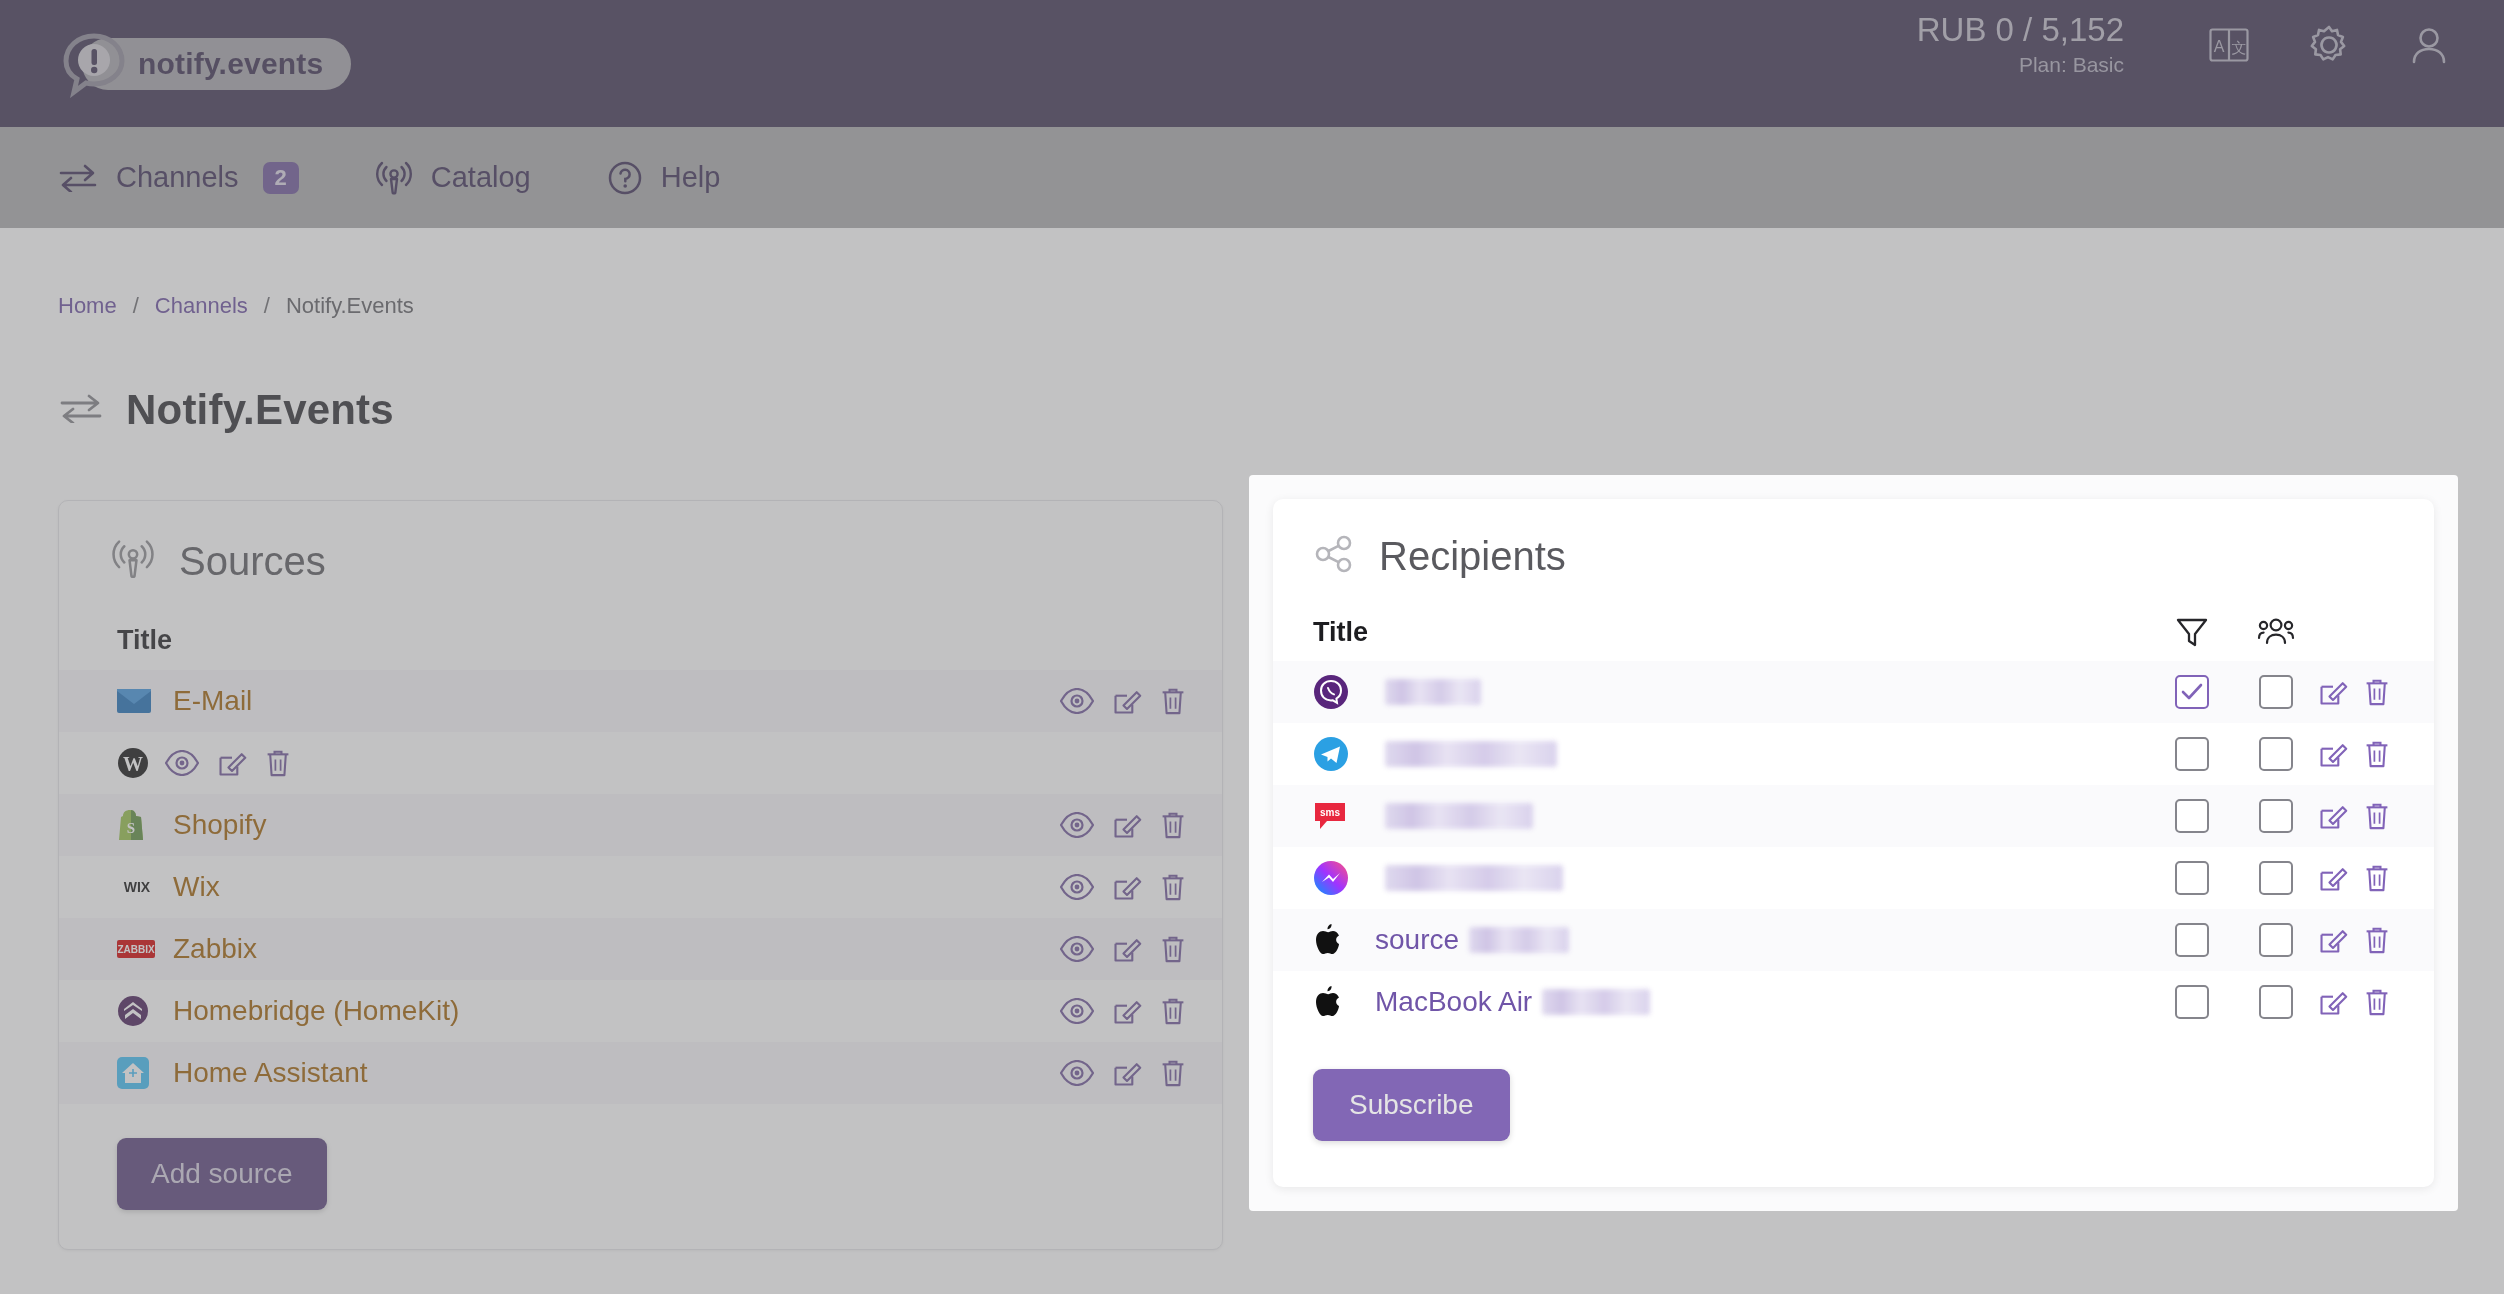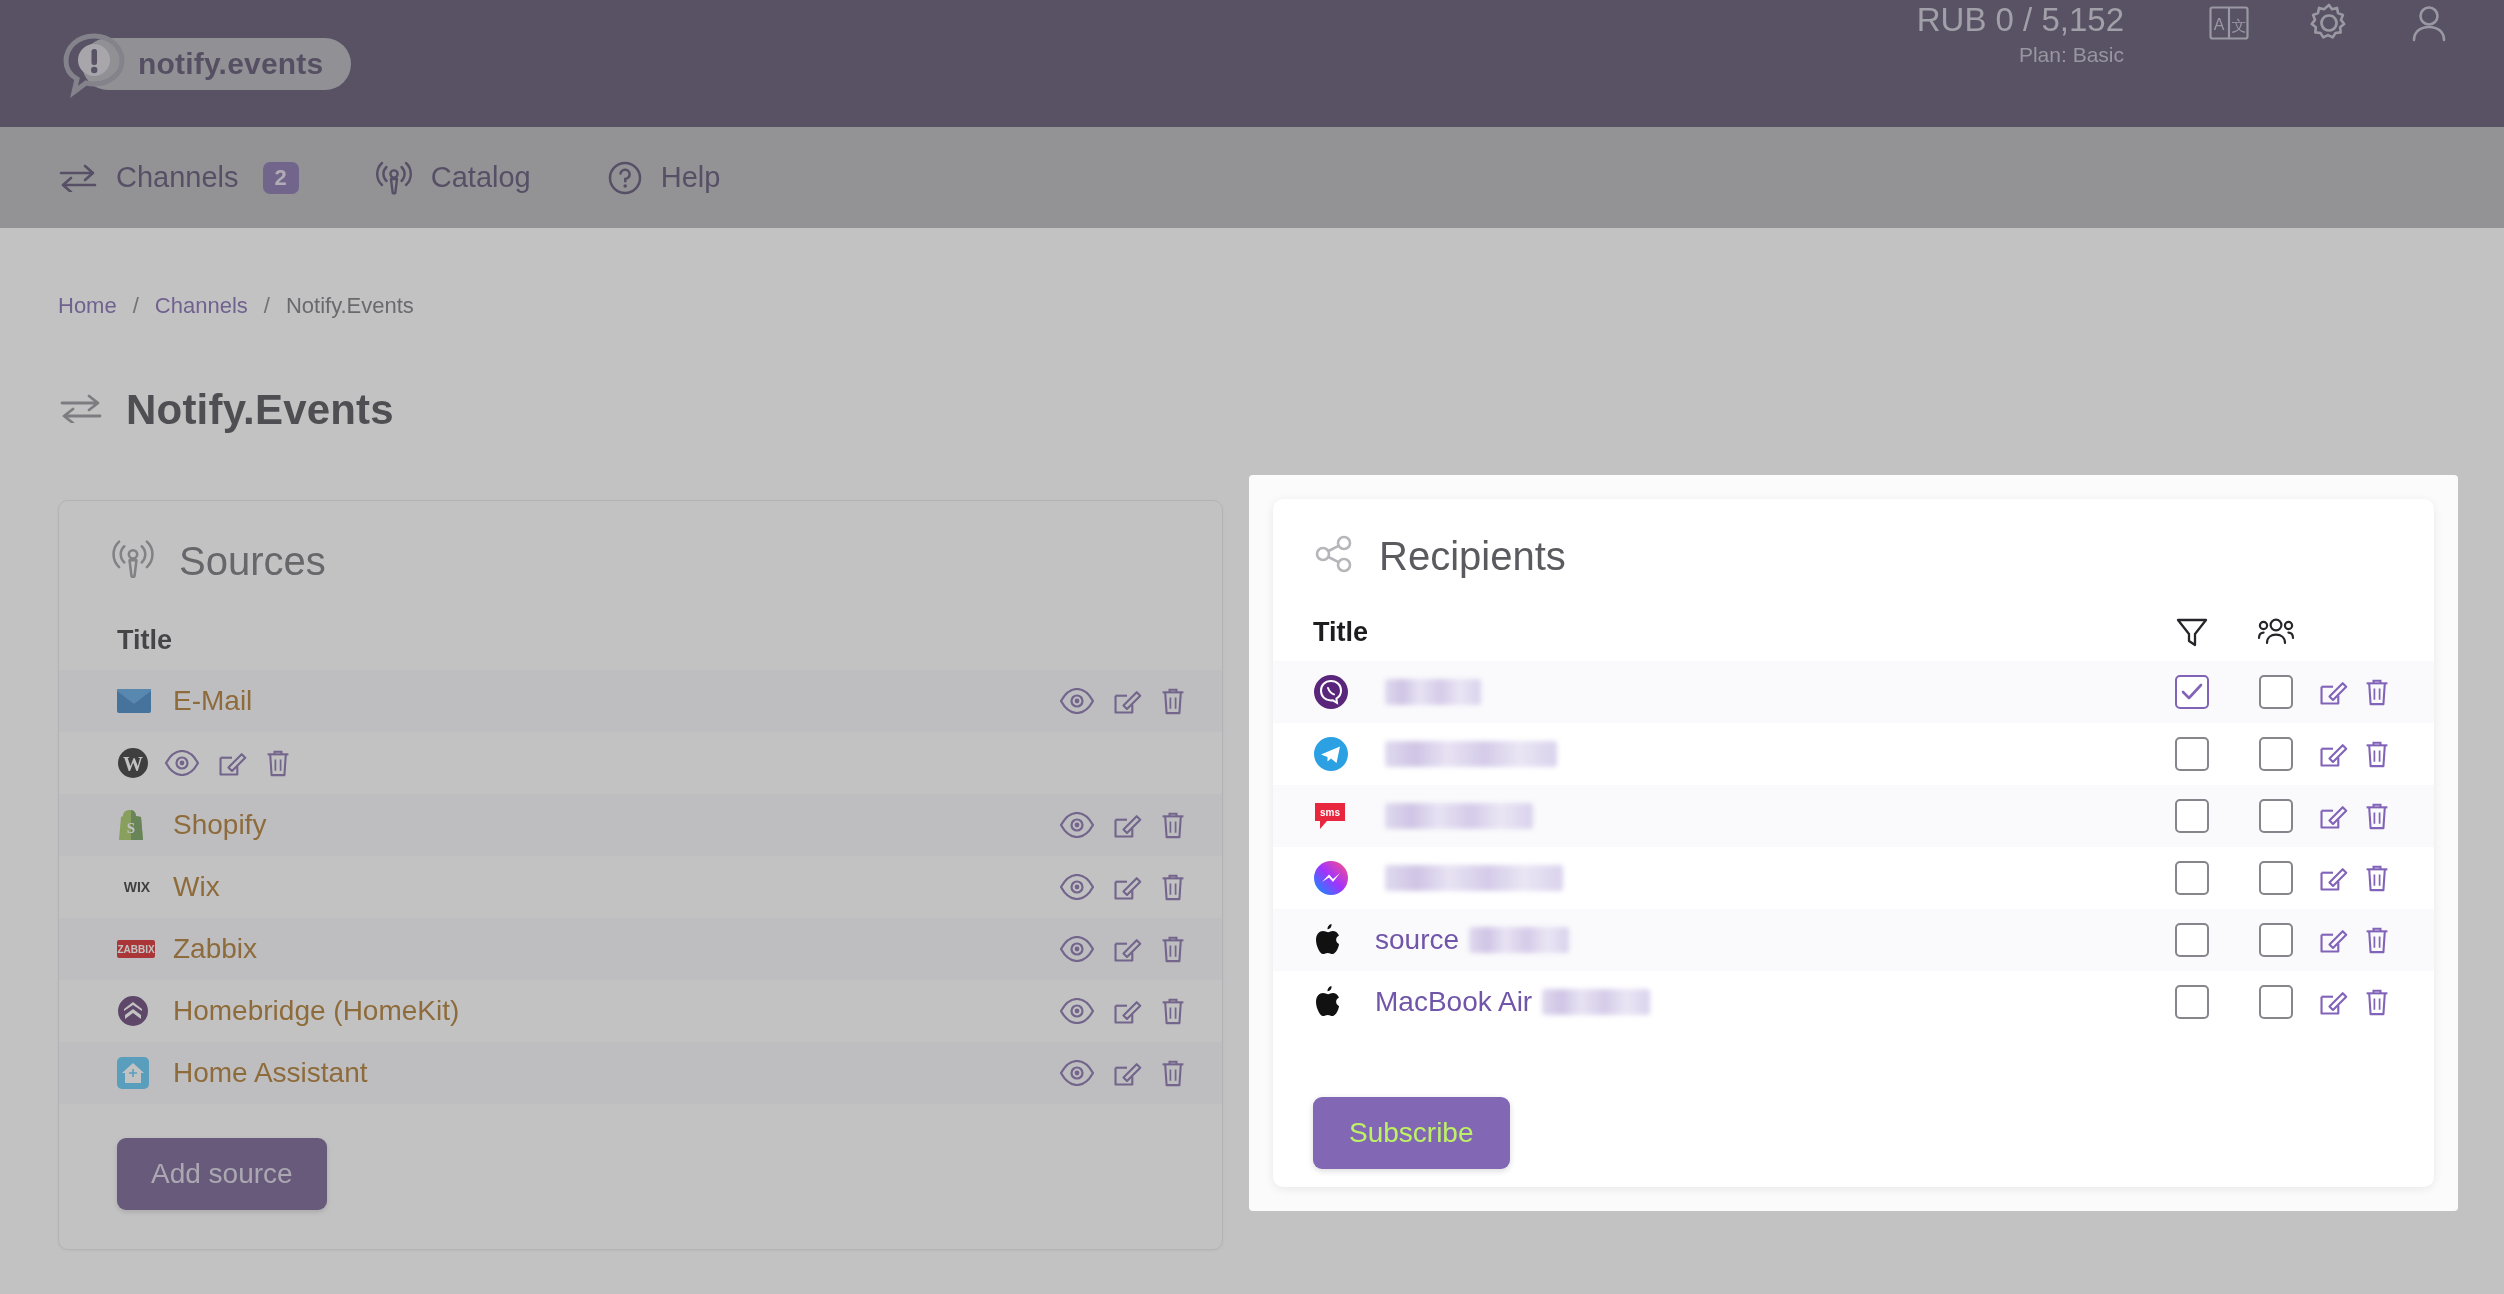--- a/index.html
+++ b/index.html
@@ -26,21 +26,21 @@
   .logo-wrap { position: absolute; left: 60px; top: 30px; display: flex; align-items: center; }
   .logo-bubble { position: relative; width: 68px; height: 68px; }
   .logo-pill {
     height: 52px; background: #a7a5ab; border-radius: 26px;
     display: flex; align-items: center; padding: 0 28px 0 56px;
     margin-left: -46px; color: #3b2f50; font-size: 30px; font-weight: 600;
     letter-spacing: .2px;
   }
   .hdr-right {
     position: absolute; right: 52px; top: 0; height: 89px;
-    display: flex; gap: 54px;
+    display: flex; align-items: center; gap: 54px;
   }
   .balance { text-align: right; color: #b9b5c4; margin-right: 28px; }
   .balance .amt { font-size: 33px; line-height: 40px; color: #c3bfcd; }
   .balance .plan { font-size: 21px; line-height: 30px; color: #b3afbf; }
   .hdr-ico { width: 46px; height: 46px; color: #b7b3c3; display: flex; align-items: center; justify-content: center; cursor: pointer; }
 
   
   .navbar {
     position: absolute; top: 127px; left: 0; width: 2504px; height: 101px;
     background: #a9a9ab; z-index: 5;
@@ -136,24 +136,23 @@
   .cbox.checked { border-color: #8163b8; display: flex; align-items: center; justify-content: center; }
 
   .redact {
     display: inline-block; height: 26px; border-radius: 3px;
     background: linear-gradient(90deg,#ded8ee 0%,#cdc2e4 18%,#e7e2f3 36%,#d3c9e8 58%,#e9e5f4 78%,#d8d0ec 100%);
     filter: blur(2.4px); opacity: .95; vertical-align: middle;
   }
 
   .subscribe-wrap { padding: 36px 0 0 40px; }
   .btn-subscribe {
-    background: #8267b5; color: #bef264; border: none; border-radius: 9px;
+    background: #8267b5; color: #e5e5e5; border: none; border-radius: 9px;
     font-size: 28px; padding: 20px 36px; cursor: pointer;
     box-shadow: 0 2px 6px rgba(0,0,0,.15);
-    margin-top: 28px;
   }
 </style>
 </head>
 <body>
 
 <div id="page">
 
   <div class="topbar">
     <div class="logo-wrap">
       <div class="logo-bubble">

